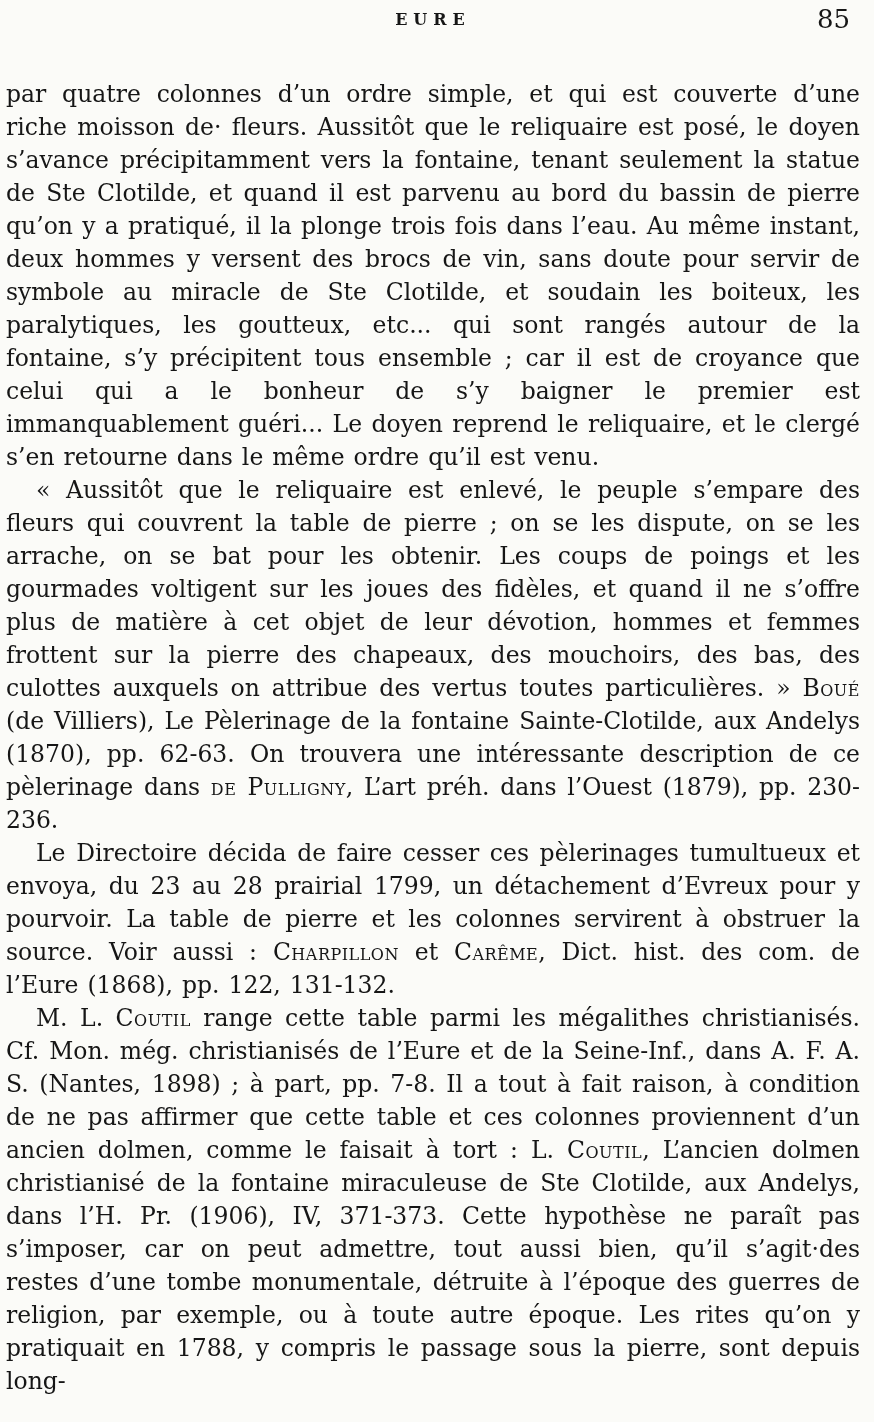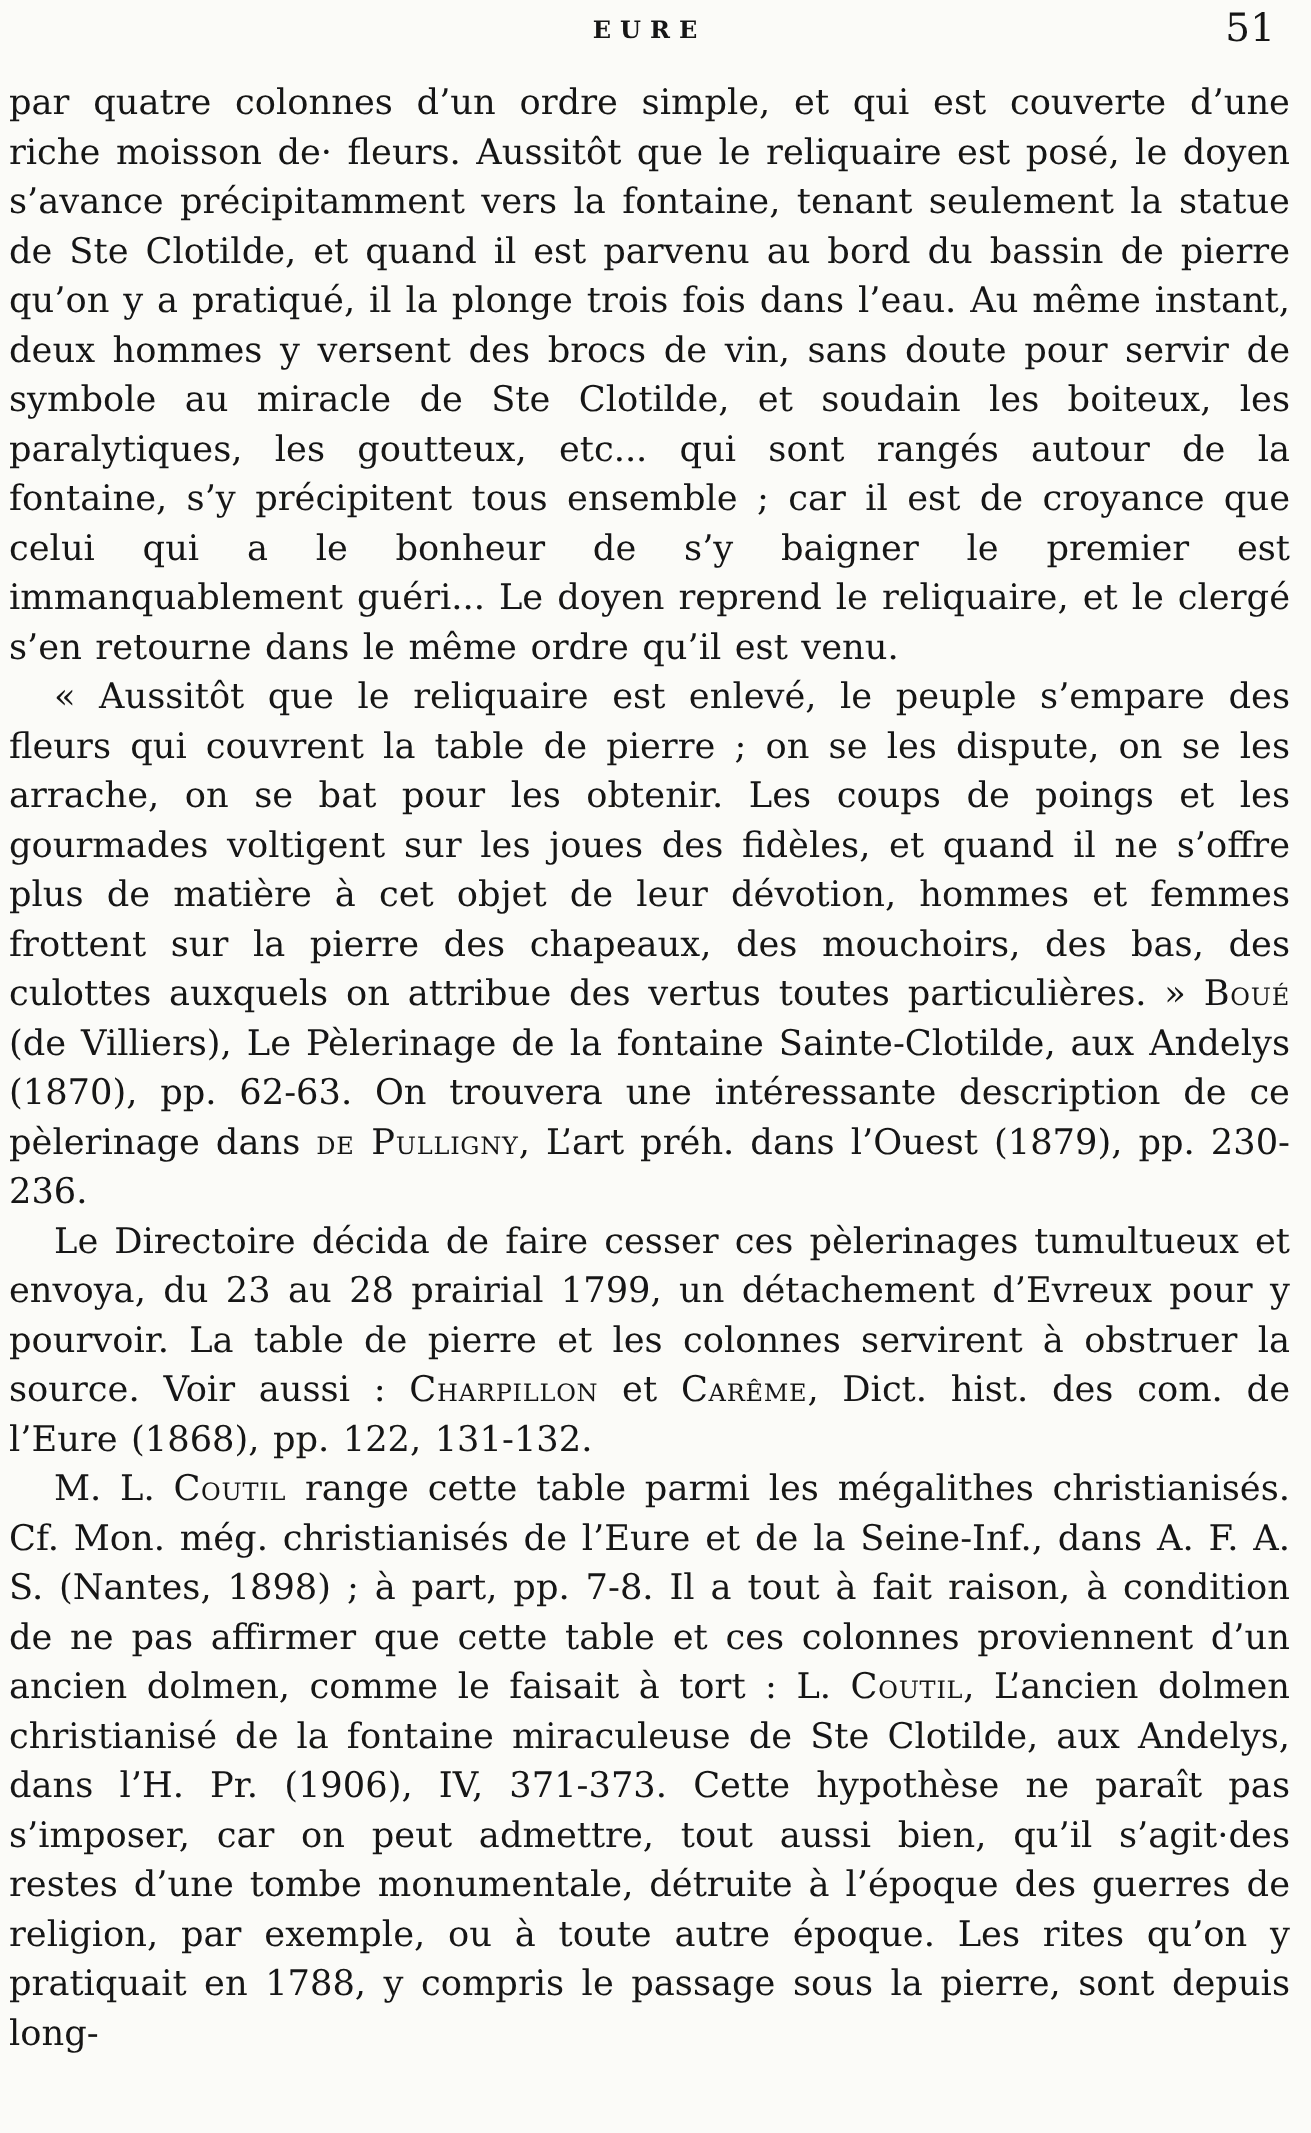--- a/index.html
+++ b/index.html
@@ -34,37 +34,38 @@
     position: absolute;
     right: 10px;
     top: -4px;
     font-size: 26px;
   }
   .page-body {
     font-size: 23.5px;
     line-height: 33px;
     text-align: justify;
     word-spacing: 1.5px;
+    margin-top: 26px;
   }
   .page-body p {
     margin: 0;
   }
   .page-body p.indent {
     text-indent: 30px;
   }
   .run-i { }
   .run-sc { font-variant: small-caps; letter-spacing: 0.5px; }
 </style>
 </head>
 <body>
 
 <div class="page">
   <div class="page-header">
     <div class="running-title">EURE</div>
-    <div class="page-number">51</div>
+    <div class="page-number">85</div>
   </div>
   <div class="page-body">
       <p><span class="run-n">par quatre colonnes d’un ordre simple, et qui est couverte d’une riche moisson de· fleurs. Aussitôt que le reliquaire est posé, le doyen s’avance précipitamment vers la fontaine, tenant seulement la statue de Ste Clotilde, et quand il est parvenu au bord du bassin de pierre qu’on y a pratiqué, il la plonge trois fois dans l’eau. Au même instant, deux hommes y versent des brocs de vin, sans doute pour servir de symbole au miracle de Ste Clotilde, et soudain les boiteux, les paralytiques, les goutteux, etc... qui sont rangés autour de la fontaine, s’y précipitent tous ensemble ; car il est de croyance que celui qui a le bonheur de s’y baigner le premier est immanquablement guéri... Le doyen reprend le reliquaire, et le clergé s’en retourne dans le même ordre qu’il est venu.</span></p>
       <p class="indent"><span class="run-n">« Aussitôt que le reliquaire est enlevé, le peuple s’empare des fleurs qui couvrent la </span><span class="run-i">table de pierre</span><span class="run-n"> ; on se les dispute, on se les arrache, on se bat pour les obtenir. Les coups de poings et les gourmades voltigent sur les joues des fidèles, et quand il ne s’offre plus de matière à cet objet de leur dévotion, hommes et femmes </span><span class="run-i">frottent sur la pierre</span><span class="run-n"> des chapeaux, des mouchoirs, des bas, des </span><span class="run-i">culottes</span><span class="run-n"> auxquels on attribue des vertus toutes particulières. » </span><span class="run-sc">Boué</span><span class="run-n"> (de Villiers), </span><span class="run-i">Le Pèlerinage de la fontaine Sainte-Clotilde, aux Andelys</span><span class="run-n"> (1870), pp. 62-63. On trouvera une intéressante description de ce pèlerinage dans </span><span class="run-sc">de Pulligny</span><span class="run-n">, </span><span class="run-i">L’art préh. dans l’Ouest</span><span class="run-n"> (1879), pp. 230-236.</span></p>
       <p class="indent"><span class="run-n">Le Directoire décida de faire cesser ces pèlerinages tumultueux et envoya, du 23 au 28 prairial 1799, un détachement d’Evreux pour y pourvoir. La table de pierre et les colonnes servirent à obstruer la source.  Voir aussi : </span><span class="run-sc">Charpillon</span><span class="run-n"> et </span><span class="run-sc">Carême</span><span class="run-n">, </span><span class="run-i">Dict. hist. des com. de l’Eure</span><span class="run-n"> (1868), pp. 122, 131-132.</span></p>
       <p class="indent"><span class="run-n">M. L. </span><span class="run-sc">Coutil</span><span class="run-n"> range cette table parmi les mégalithes christianisés. Cf. </span><span class="run-i">Mon. még. christianisés de l’Eure et de la Seine-Inf.</span><span class="run-n">, dans </span><span class="run-i">A. F. A. S.</span><span class="run-n"> (Nantes, 1898) ; à part, pp. 7-8. Il a tout à fait raison, à condition de ne pas affirmer que cette table et ces colonnes proviennent d’un ancien dolmen, comme le faisait à tort : L. </span><span class="run-sc">Coutil</span><span class="run-n">, </span><span class="run-i">L’ancien dolmen christianisé de la fontaine miraculeuse de Ste Clotilde, aux Andelys</span><span class="run-n">, dans l’</span><span class="run-i">H. Pr.</span><span class="run-n"> (1906), IV, 371-373. Cette hypothèse ne paraît pas s’imposer, car on peut admettre, tout aussi bien, qu’il s’agit·des restes d’une tombe monumentale, détruite à l’époque des guerres de religion, par exemple, ou à toute autre époque. Les rites qu’on y pratiquait en 1788, y compris le passage sous la pierre, sont depuis long-</span></p>
     </div>
 </div>
 
 </body></html>

